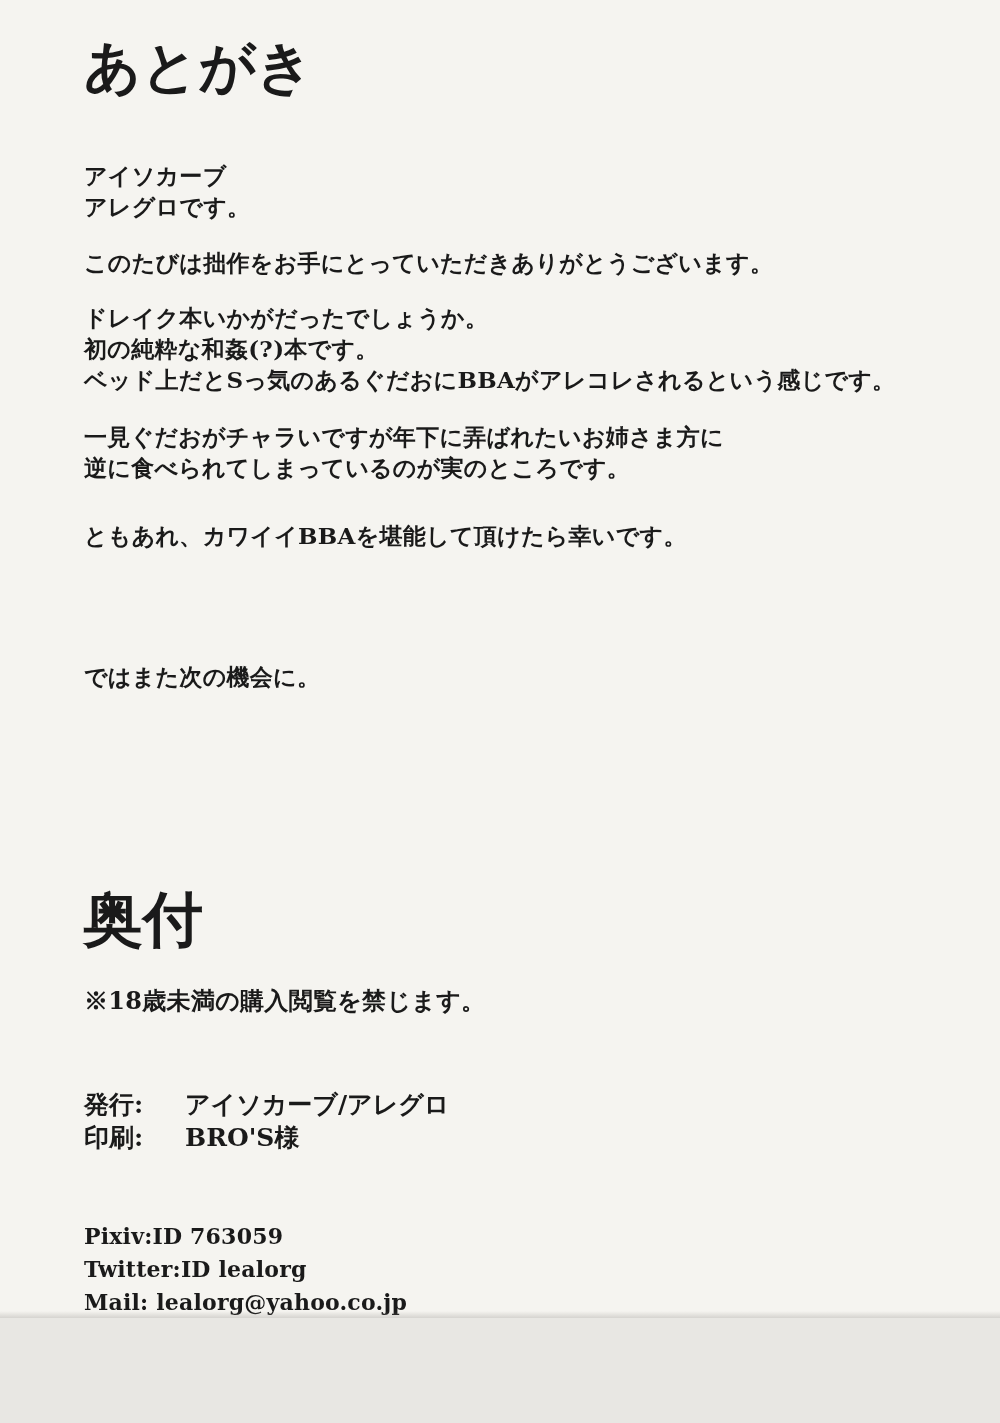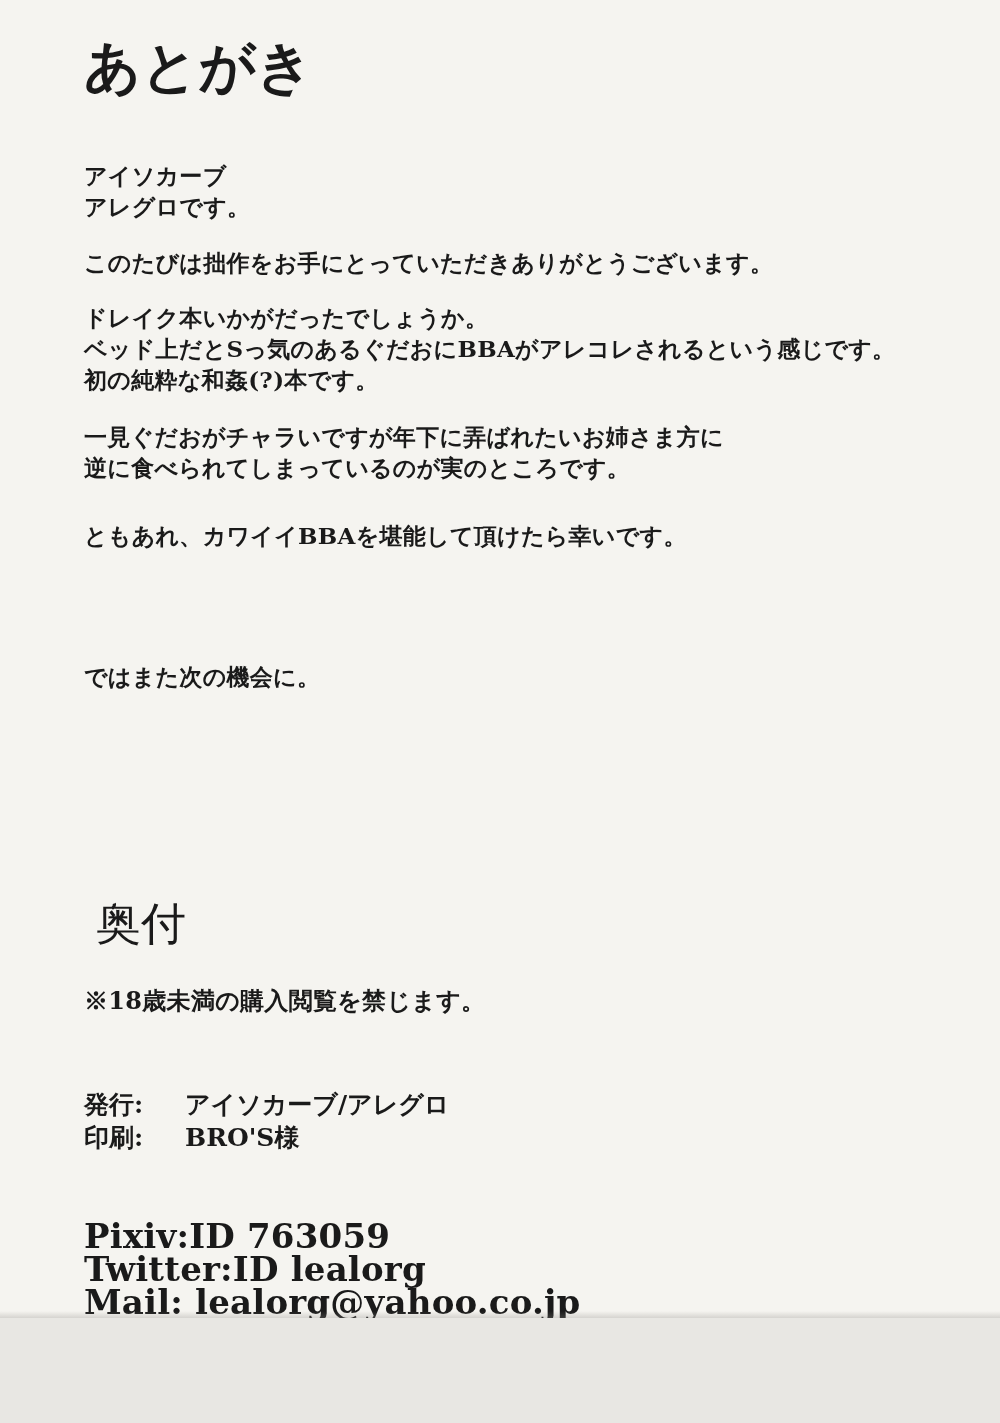--- a/index.html
+++ b/index.html
@@ -41,23 +41,23 @@
   .p2 { top: 247px; }
   .p3 { top: 302px; }
   .p4 { top: 421px; }
   .p5 { top: 520px; }
   .p6 { top: 570px; }
   .p7 { top: 661px; }
   .colophon-title {
     position: absolute;
     left: 80px;
     top: 882px;
-    margin: 16px;
-    font-size: 45px;
-    font-weight: 400;
+    margin: 3px;
+    font-size: 60px;
+    font-weight: 700;
     line-height: 1.15;
     white-space: nowrap;
   }
   .notices {
     position: absolute;
     left: 84px;
     top: 982px;
     font-size: 24px;
     font-weight: 700;
     line-height: 38px;
@@ -77,21 +77,21 @@
   .pub-label {
     display: inline-block;
     width: 101px;
     flex: 0 0 101px;
   }
   .pub-value { display: inline-block; }
   .contact {
     position: absolute;
     left: 84px;
     top: 1220px;
-    font-size: 34px;
+    font-size: 22px;
     font-weight: 700;
     line-height: 33px;
     letter-spacing: 0.2px;
     white-space: nowrap;
   }
   .page-number {
     position: absolute;
     left: -9px;
     top: 1366px;
     font-family: "Liberation Sans", "DejaVu Sans", sans-serif;
@@ -120,22 +120,22 @@
     <div>アイソカーブ</div>
     <div>アレグロです。</div>
   </div>
 
   <div class="para p2">
     <div>このたびは拙作をお手にとっていただきありがとうございます。</div>
   </div>
 
   <div class="para p3">
     <div>ドレイク本いかがだったでしょうか。</div>
+    <div>初の純粋な和姦(?)本です。</div>
     <div>ベッド上だとSっ気のあるぐだおにBBAがアレコレされるという感じです。</div>
-    <div>初の純粋な和姦(?)本です。</div>
   </div>
 
   <div class="para p4">
     <div>一見ぐだおがチャラいですが年下に弄ばれたいお姉さま方に</div>
     <div>逆に食べられてしまっているのが実のところです。</div>
   </div>
 
   <div class="para p5">
     <div>ともあれ、カワイイBBAを堪能して頂けたら幸いです。</div>
   </div>

